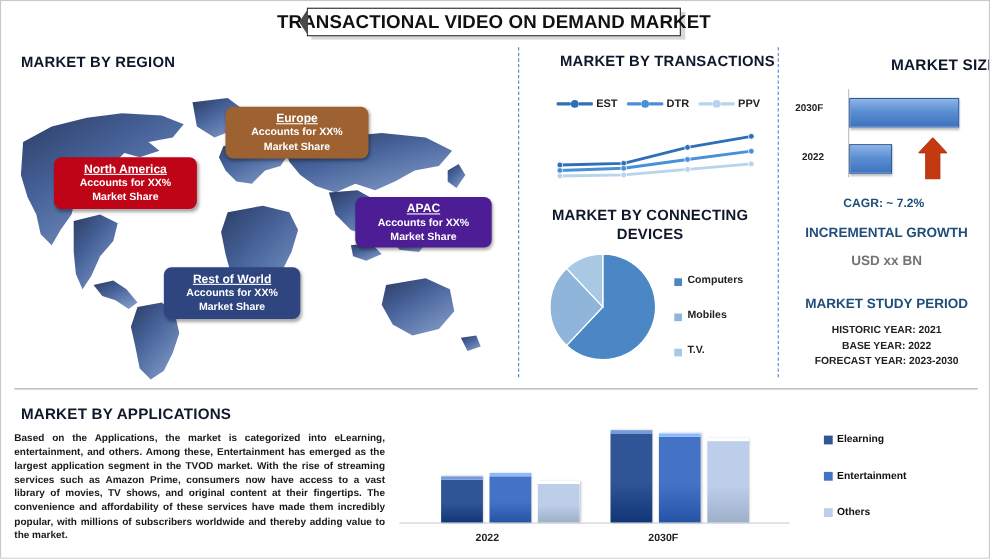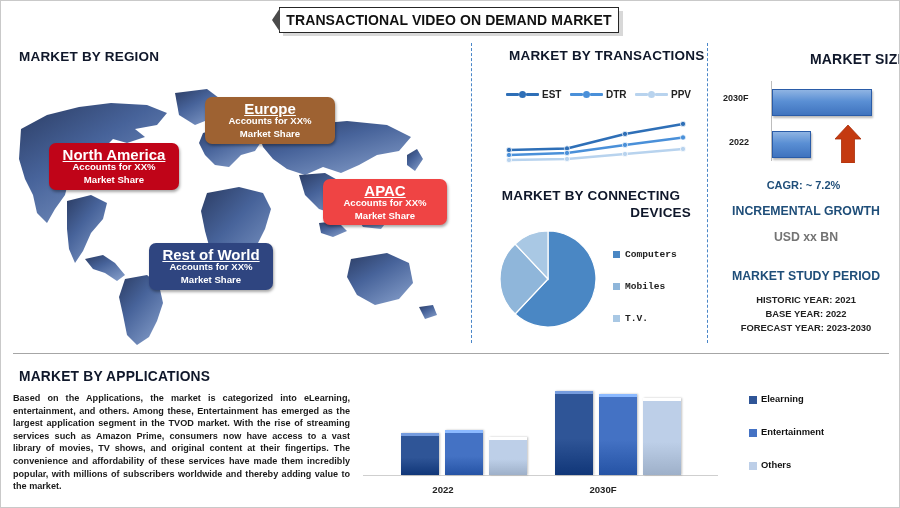--- a/index.html
+++ b/index.html
@@ -4,57 +4,57 @@
 <style>
   html,body{margin:0;padding:0;background:#fff;}
   body{font-family:"Liberation Sans", sans-serif;}
   #page{position:relative;width:900px;height:508px;box-sizing:border-box;border:1px solid #c9c9c9;background:#fff;overflow:hidden;}
 
   
   .title-wrap{position:absolute;left:278px;top:6px;width:344px;height:28px;}
   .title-shadow{position:absolute;left:4px;top:4px;width:340px;height:25px;background:#d8d8d8;}
   .title-box{position:absolute;left:0;top:0;width:338px;height:24px;border:1.4px solid #262626;background:#fff;
     display:flex;align-items:center;justify-content:center;}
-  .title-box span{font-size:14px;font-weight:bold;color:#111;letter-spacing:.1px;white-space:nowrap;}
+  .title-box span{font-size:17px;font-weight:bold;color:#111;letter-spacing:.1px;white-space:nowrap;}
   .title-tri{position:absolute;left:-8px;top:0;width:0;height:0;border-top:12px solid transparent;
     border-bottom:12px solid transparent;border-right:8px solid #4a4a4a;}
 
   
   .sec-head{position:absolute;font-size:13.5px;font-weight:bold;color:#0f172a;letter-spacing:.2px;}
 
   
   .vdiv{position:absolute;top:42px;height:300px;width:0;border-left:1.4px dashed #4a86c8;}
   .hdiv{position:absolute;left:12px;top:352px;width:876px;height:0;border-top:1.6px solid #a6a6a6;}
 
   
   #map-panel{position:absolute;left:6px;top:62px;width:452px;height:285px;}
   #map-panel svg{display:block;width:452px;height:285px;}
 
   .mapbox{position:absolute;border-radius:7px;color:#fff;text-align:center;
     padding:5px 8px 6px;box-sizing:border-box;box-shadow:1px 2px 3px rgba(0,0,0,.35);}
-  .mapbox .mb-title{font-size:15px;font-weight:bold;text-decoration:underline;line-height:13px;}
+  .mapbox .mb-title{font-size:11px;font-weight:bold;text-decoration:underline;line-height:13px;}
   .mapbox .mb-line{font-size:9.6px;font-weight:bold;line-height:12.5px;}
 
   #box-europe{left:204px;top:96px;width:130px;height:47px;background:#9e6232;}
   #box-na{left:48px;top:142px;width:130px;height:47px;background:#c00418;}
   #box-apac{left:322px;top:178px;width:124px;height:46px;background:#3a4a36;}
   #box-row{left:148px;top:242px;width:124px;height:47px;background:#2f4580;}
 
   
   #trans-legend{position:absolute;left:505px;top:85px;width:185px;height:16px;display:flex;justify-content:space-between;align-items:center;}
   .lg-item{display:flex;align-items:center;gap:1px;}
   .lg-line{width:13px;height:3px;border-radius:1px;}
   .lg-dot{width:7px;height:7px;border-radius:50%;margin:0 -1px;}
   .lg-txt{font-size:10px;font-weight:bold;color:#222;margin-left:2px;}
   #trans-chart{position:absolute;left:500px;top:112px;width:190px;height:58px;}
 
   
   #pie-wrap{position:absolute;left:495px;top:228px;width:105px;height:100px;}
   #pie-legend{position:absolute;left:612px;top:248px;width:90px;}
-  .pl-row{display:flex;align-items:center;margin-bottom:21px;font-family:Liberation Mono, monospace;}
+  .pl-row{display:flex;align-items:flex-end;margin-bottom:21px;}
   .pl-sw{width:7px;height:7px;margin-right:5px;}
   .pl-txt{font-size:9.6px;font-weight:bold;color:#222;}
 
   
   #ms-chart{position:absolute;left:722px;top:78px;width:150px;height:85px;}
   .ms-lab{position:absolute;font-size:9px;font-weight:bold;color:#222;}
   .ms-bar{position:absolute;border:1px solid #2a5ca8;
     background:linear-gradient(180deg,#8fb4e3 0%,#5a8fd4 45%,#3f73be 100%);
     box-shadow:1px 2px 2px rgba(0,0,0,.28);}
   #ms-axis{position:absolute;left:48px;top:2px;width:0;height:80px;border-left:1.2px solid #bdbdbd;}
@@ -89,21 +89,21 @@
     </div>
   </div>
 
   <div class="vdiv" style="left:470px;"></div>
   <div class="vdiv" style="left:706px;"></div>
   <div class="hdiv"></div>
 
   <div class="sec-head" style="left:18px;top:48px;">MARKET BY REGION</div>
   <div class="sec-head" style="left:508px;top:47px;">MARKET BY TRANSACTIONS</div>
   <div class="sec-head" style="left:490px;top:187px;width:200px;text-align:center;">MARKET BY CONNECTING</div>
-  <div class="sec-head" style="left:490px;top:204px;width:200px;text-align:right;">DEVICES</div>
+  <div class="sec-head" style="left:490px;top:204px;width:200px;text-align:center;">DEVICES</div>
   <div class="sec-head" style="left:716px;top:50px;width:190px;text-align:right;font-size:14px;">MARKET SIZE</div>
   <div class="sec-head" style="left:18px;top:368px;font-size:13.8px;">MARKET BY APPLICATIONS</div>
 
   <div id="map-panel">
     <svg viewBox="0 0 452 285" xmlns="http://www.w3.org/2000/svg">
       <defs>
         <linearGradient id="mapgrad" x1="0" y1="0" x2="0.75" y2="1">
           <stop offset="0%" stop-color="#2b3c63"></stop>
           <stop offset="45%" stop-color="#47639a"></stop>
           <stop offset="100%" stop-color="#7e97c4"></stop>
@@ -147,21 +147,21 @@
   <div class="mapbox" id="box-europe" style="background: rgb(158, 98, 50);">
     <div class="mb-title">Europe</div>
     <div class="mb-line">Accounts for XX%</div>
     <div class="mb-line">Market Share</div>
   </div>
   <div class="mapbox" id="box-na" style="background: rgb(192, 4, 24);">
     <div class="mb-title">North America</div>
     <div class="mb-line">Accounts for XX%</div>
     <div class="mb-line">Market Share</div>
   </div>
-  <div class="mapbox" id="box-apac" style="background: #ef4444;">
+  <div class="mapbox" id="box-apac" style="background: #4c1d95;">
     <div class="mb-title">APAC</div>
     <div class="mb-line">Accounts for XX%</div>
     <div class="mb-line">Market Share</div>
   </div>
   <div class="mapbox" id="box-row" style="background: rgb(47, 69, 128);">
     <div class="mb-title">Rest of World</div>
     <div class="mb-line">Accounts for XX%</div>
     <div class="mb-line">Market Share</div>
   </div>
 

